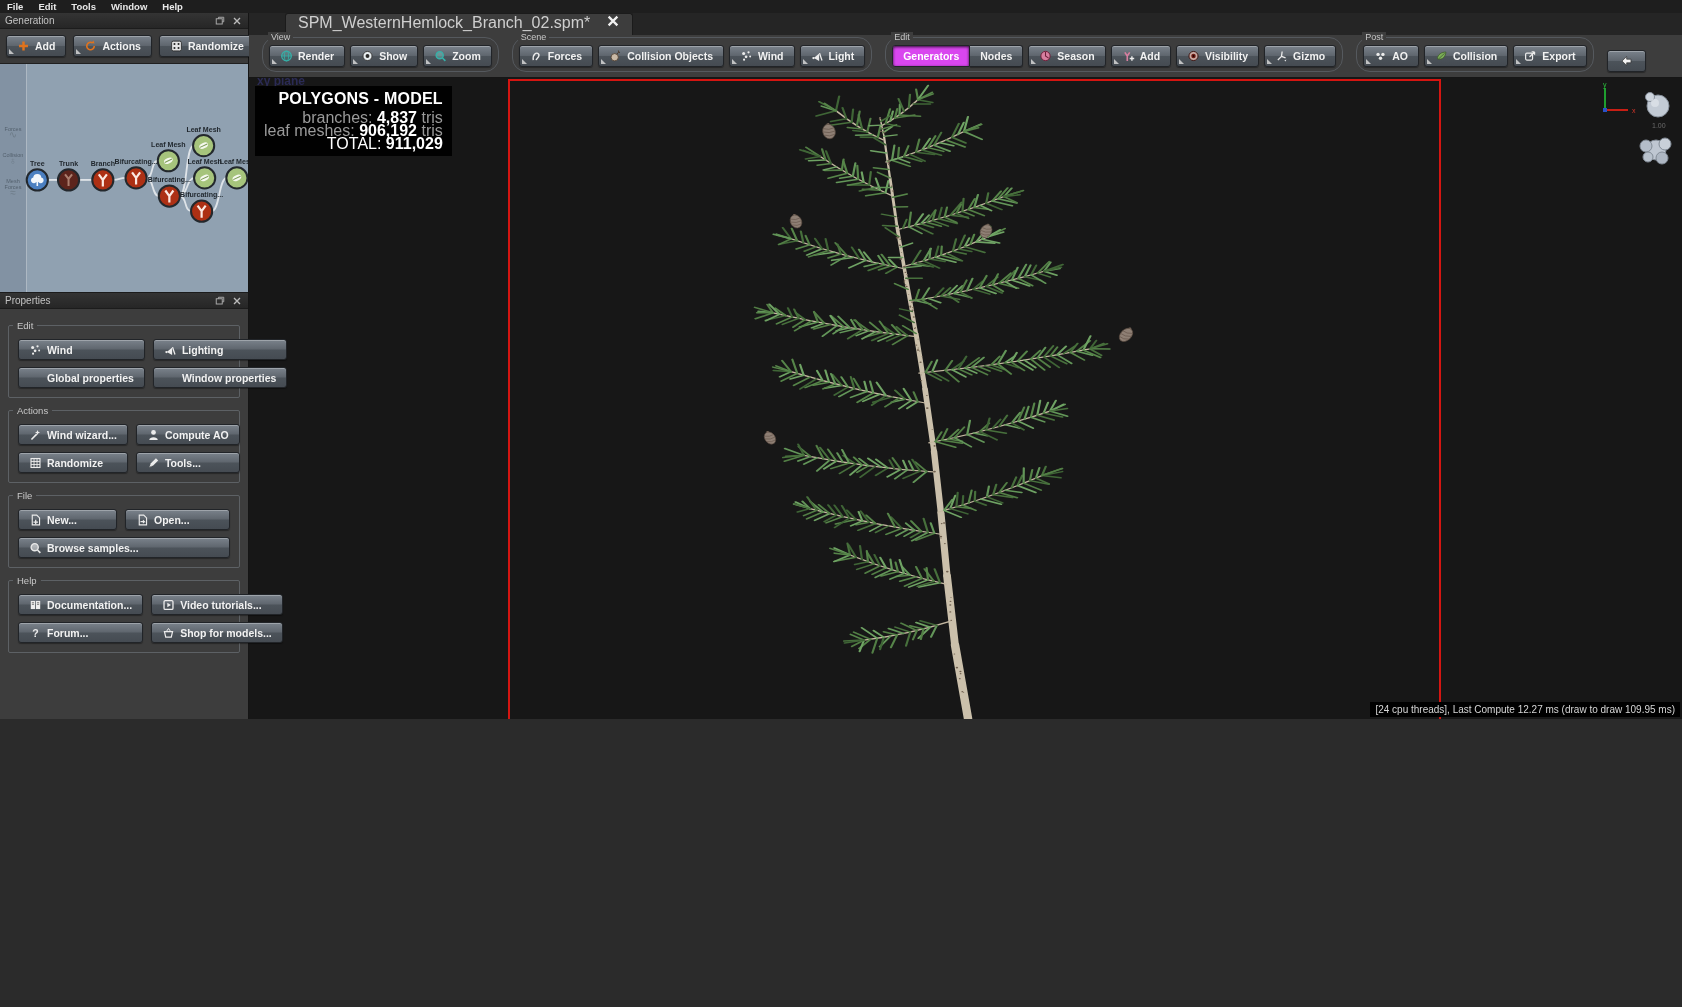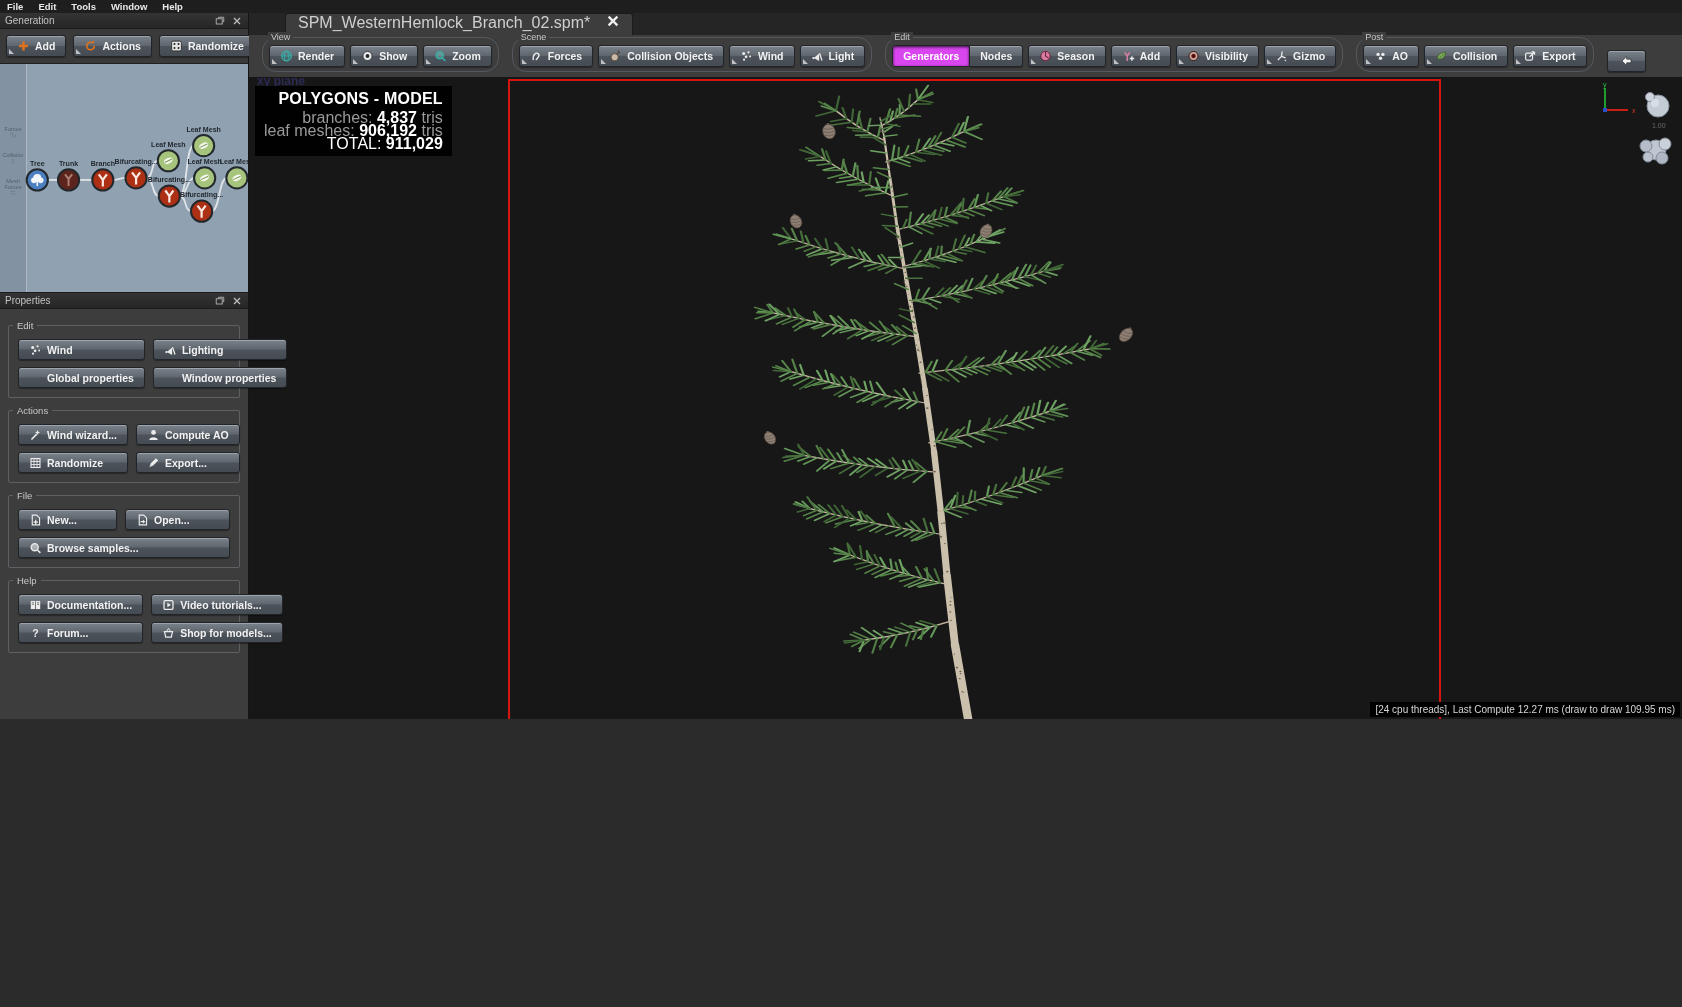--- a/index.html
+++ b/index.html
@@ -310,21 +310,21 @@
                 </span>
               <span>Randomize</span>
               </button>
             <button class="btn pbtn">
               <span class="ic">
                   <svg viewBox="0 0 16 16" width="14" height="14">
                     <path d="M3 13l1.8-4.6L11 2.2l2.8 2.8L7.6 11.2z" fill="#ececec"></path>
                     <path d="M3 13l3.2-1.1" stroke="#8a8a8a" stroke-width="1"></path>
                   </svg>
                 </span>
-              <span>Export...</span>
+              <span>Tools...</span>
               </button>
           </div>
         </div>
 
         <div class="gbox">
           <span class="glabel2">File</span>
           <div class="pgrid">
             <button class="btn pbtn">
               <span class="ic">
                   <svg viewBox="0 0 16 16" width="14" height="14">

